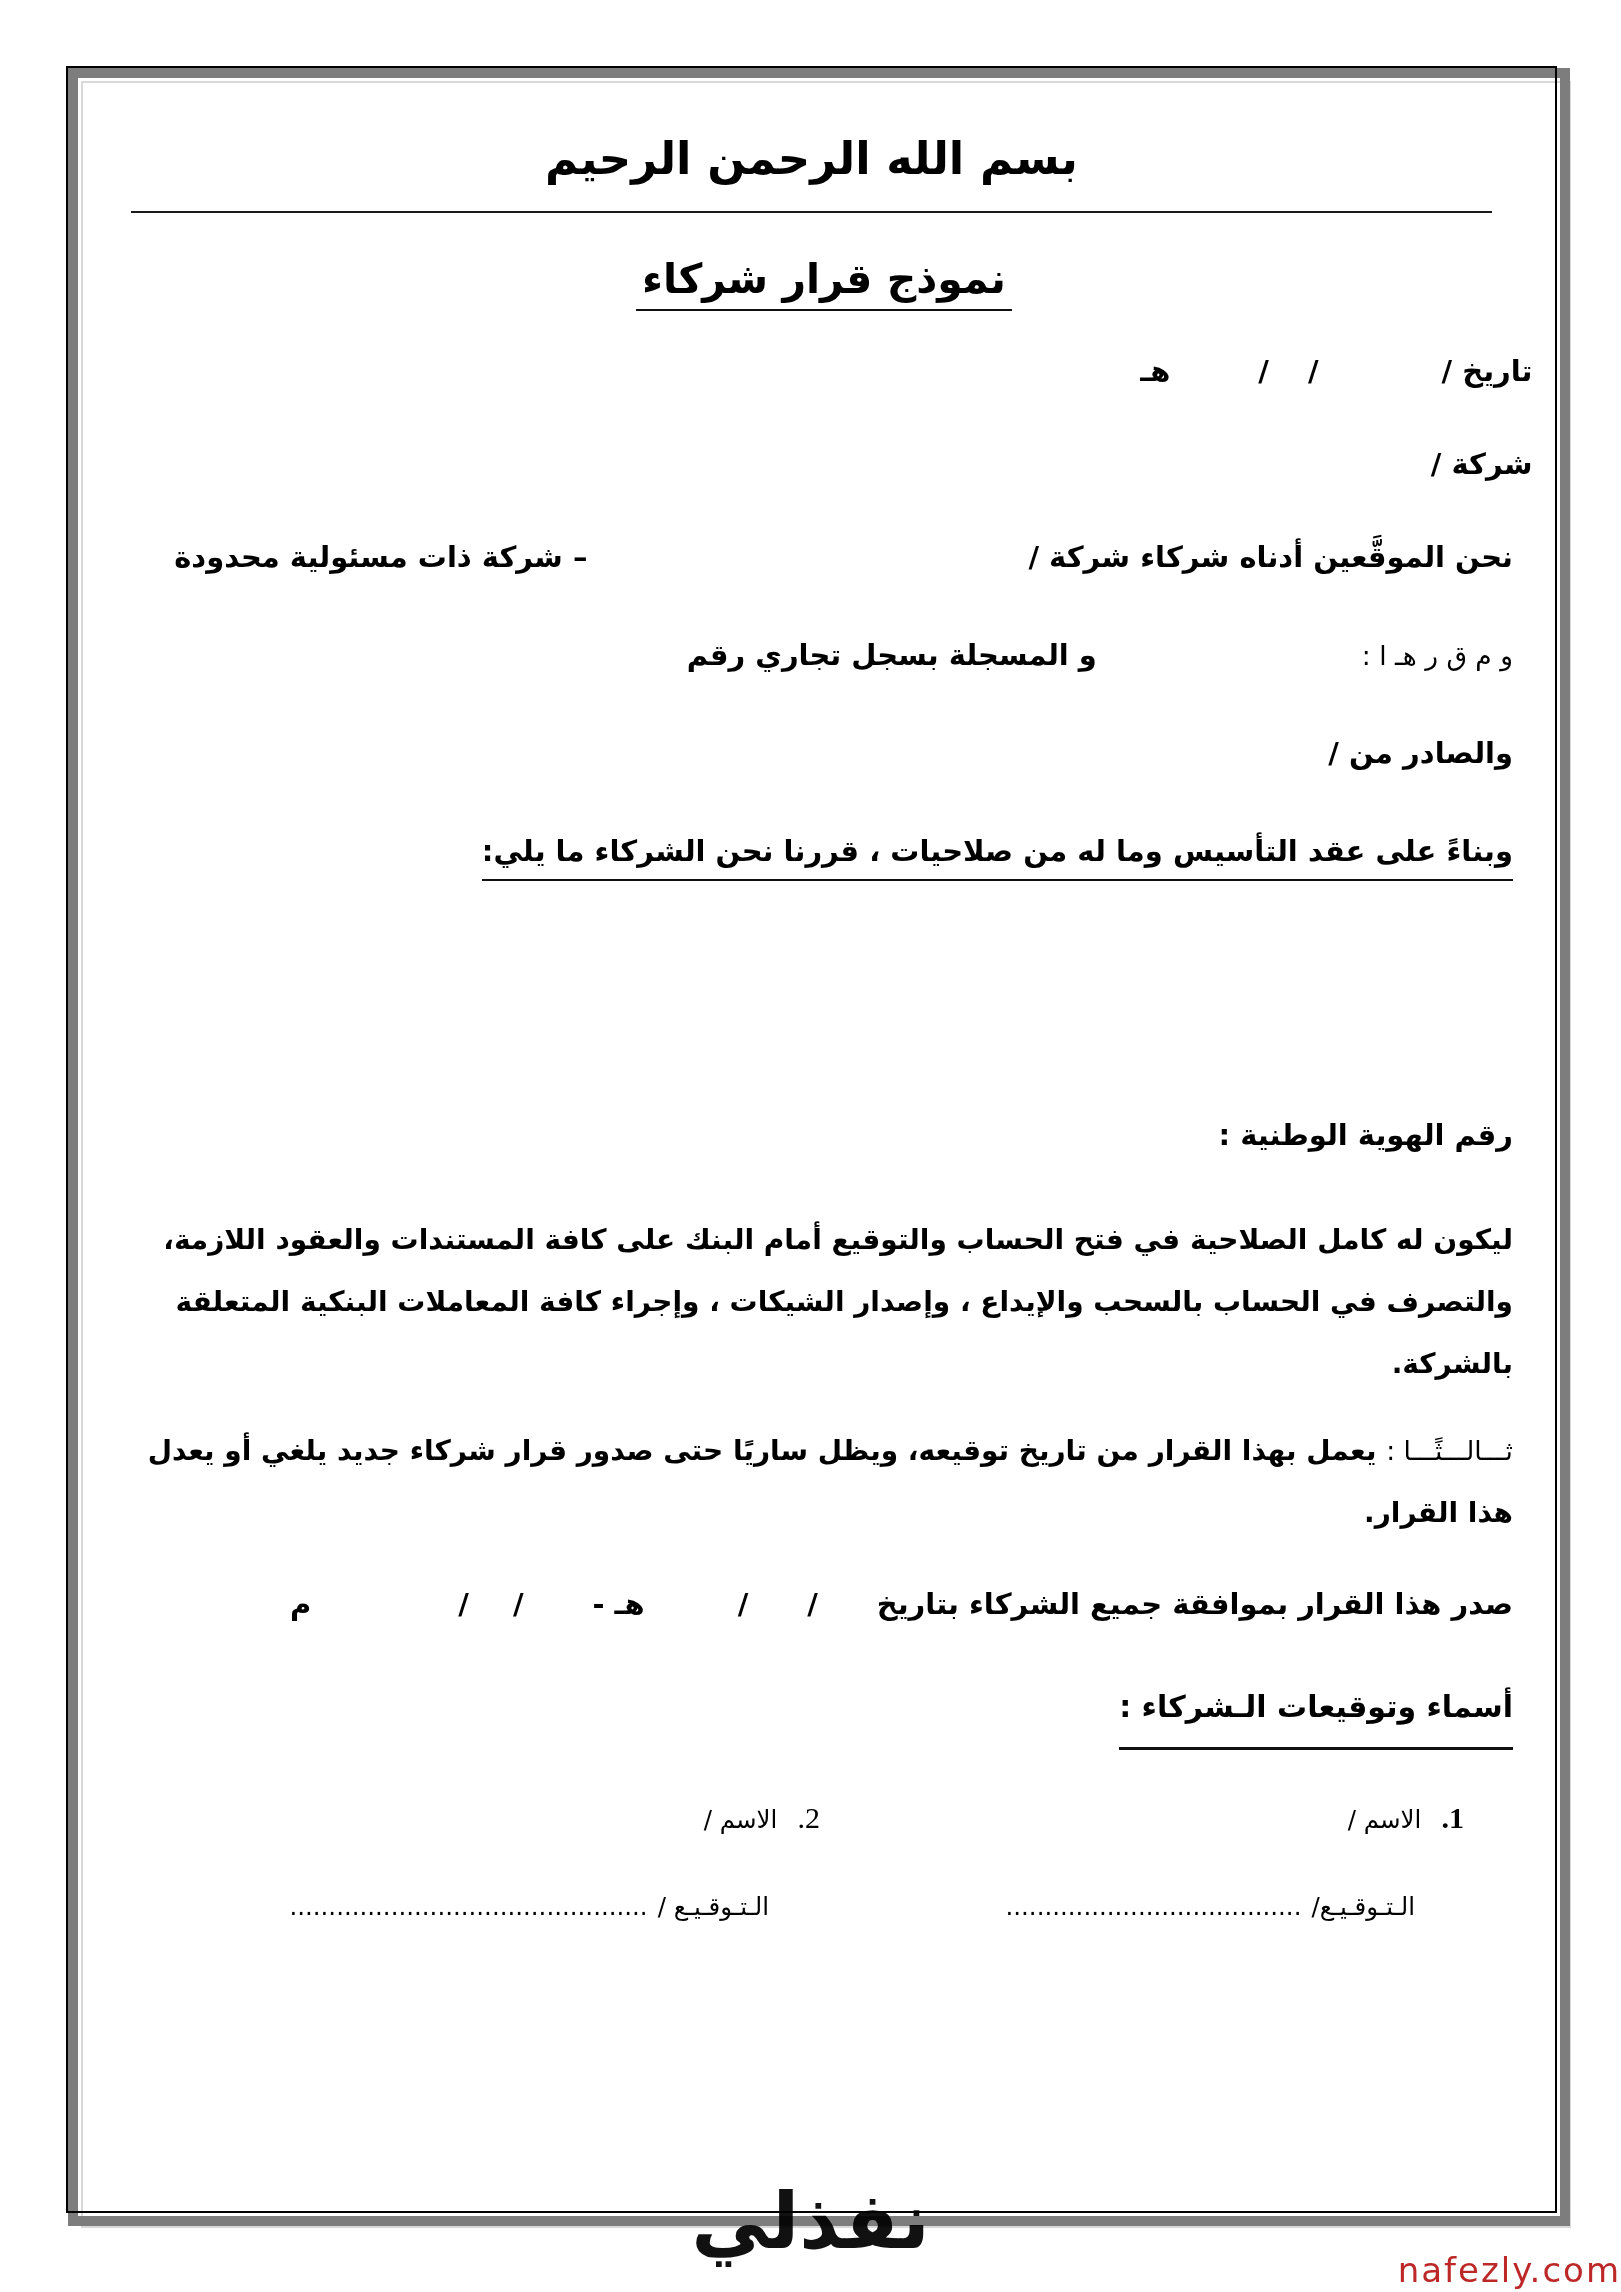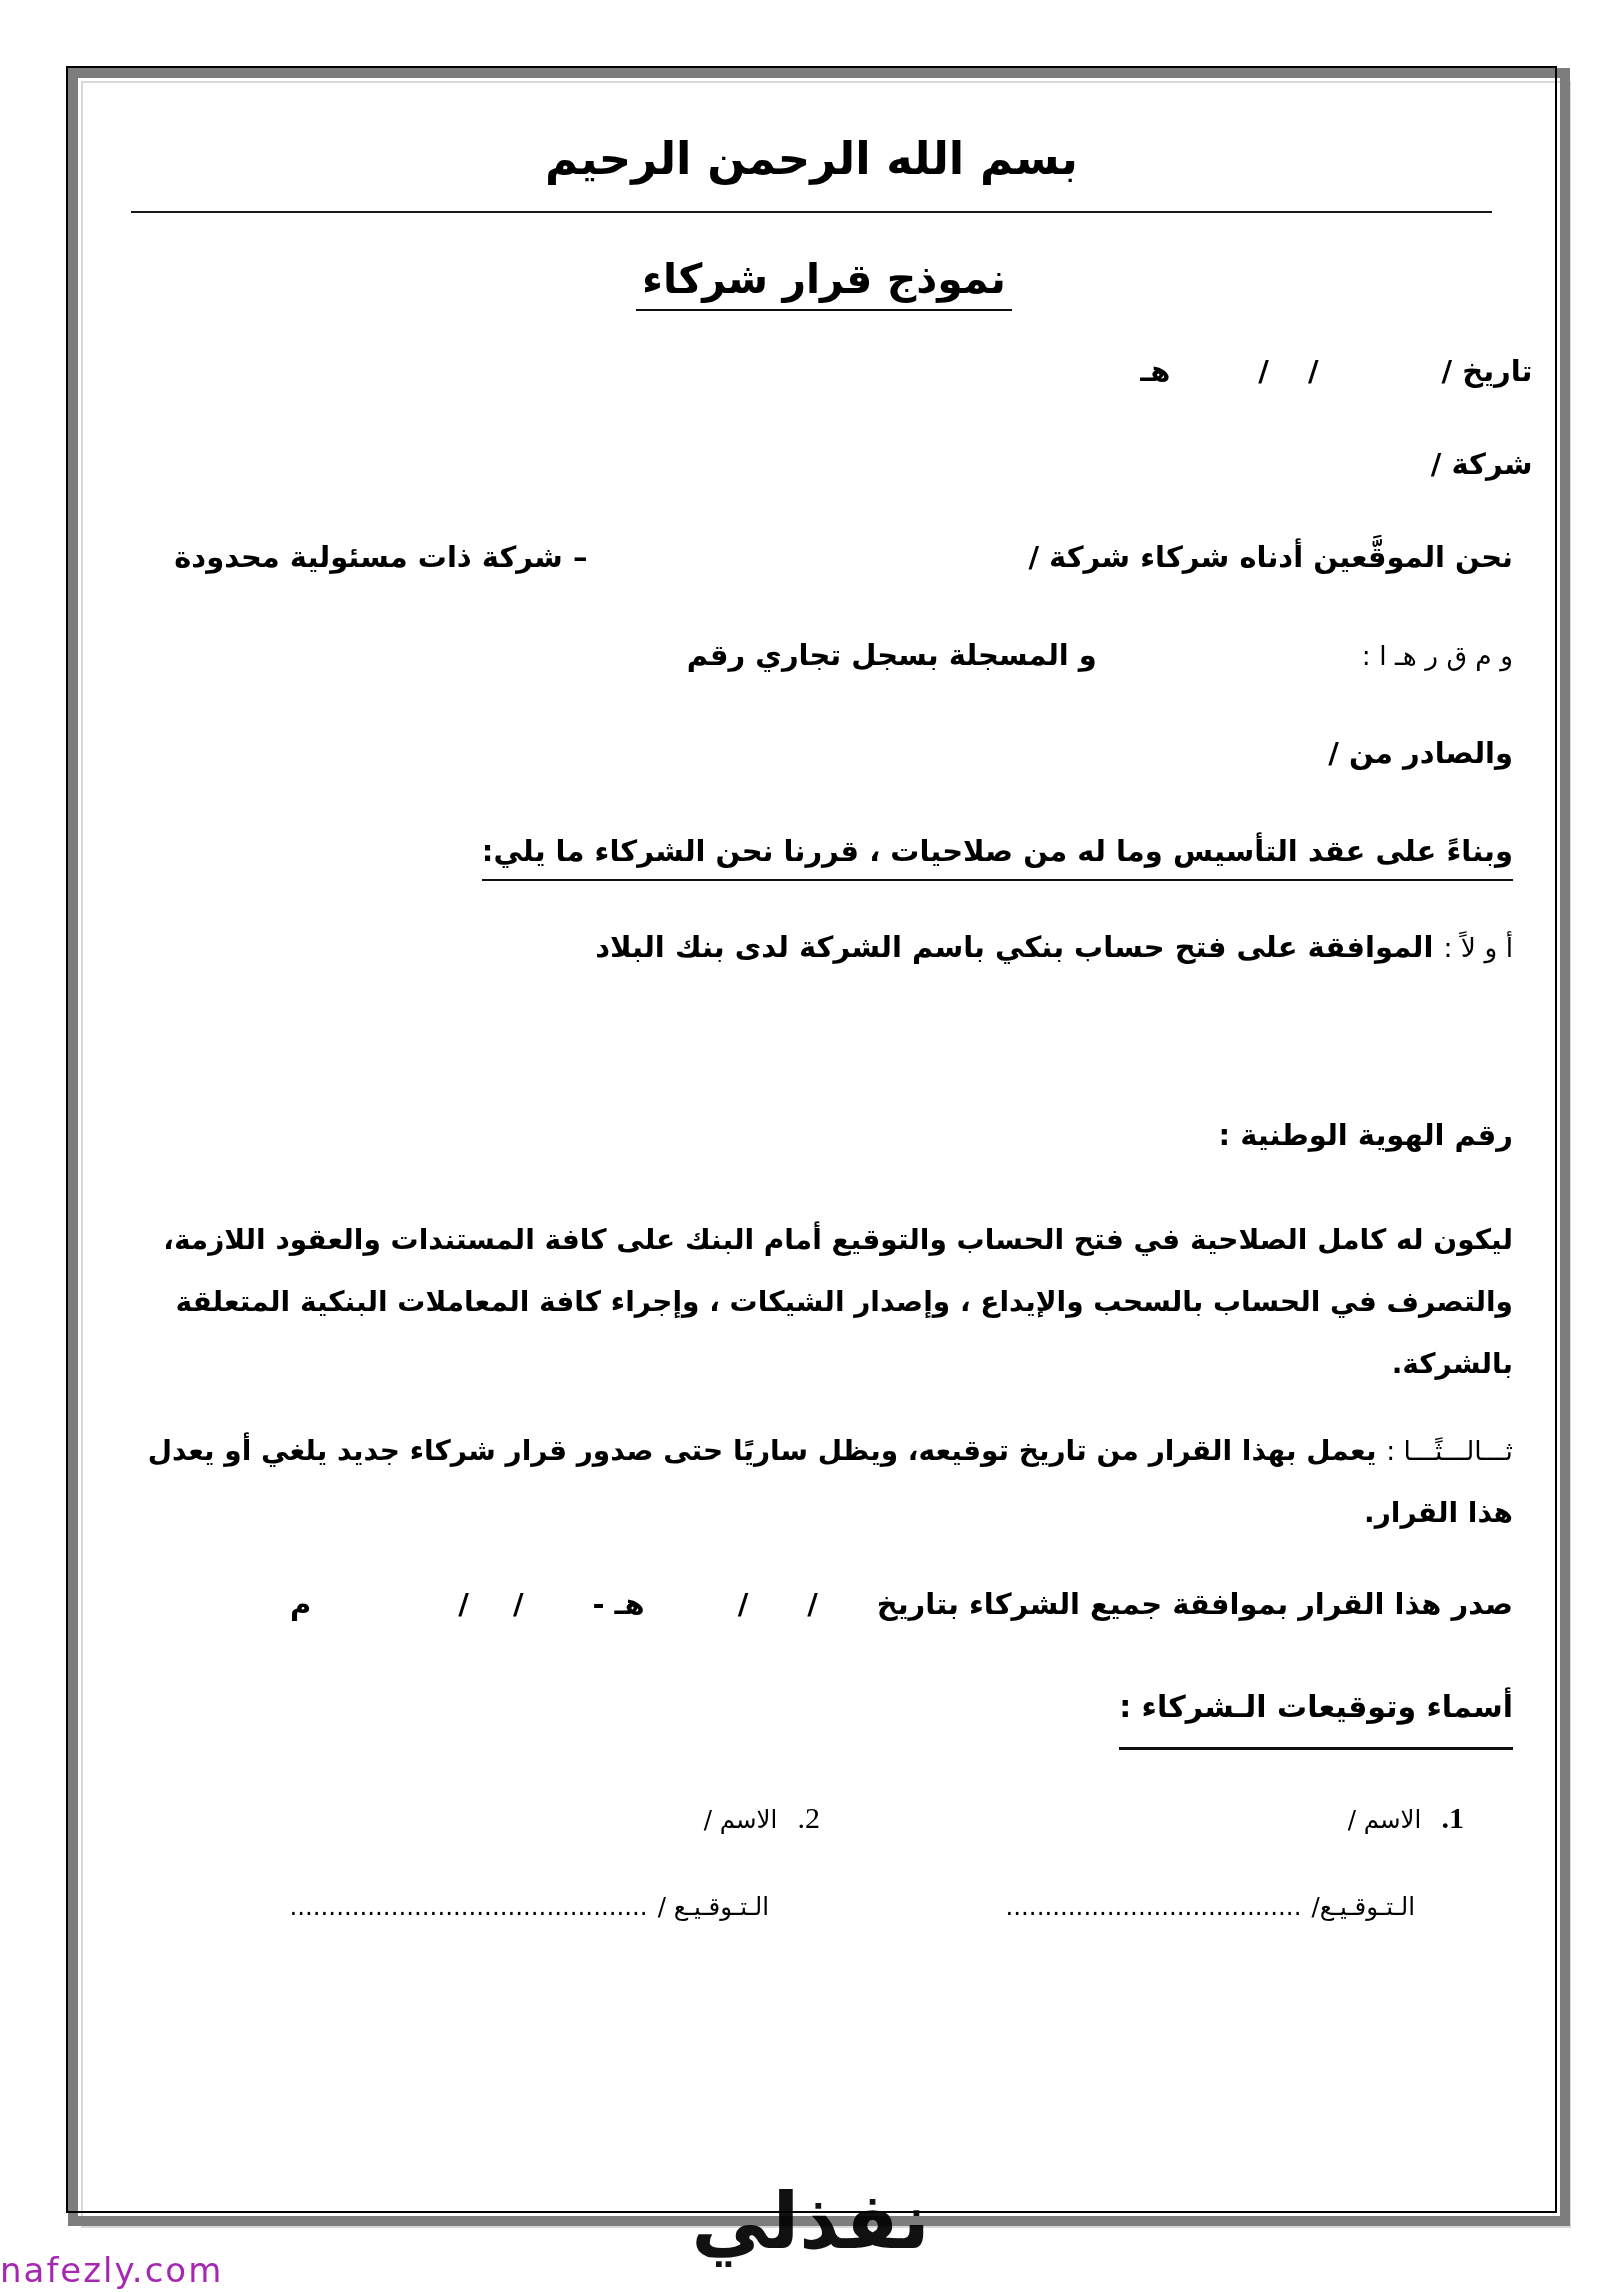--- a/index.html
+++ b/index.html
@@ -99,23 +99,23 @@
   .g270{width:265px;} .g450{width:441px;}
   
   .wm-logo {
     position: absolute; top: 2182px; left: 0; width: 100%;
     text-align: center; z-index: 6;
     font-size: 78px; font-weight: bold; line-height: 78px;
     color: #000000; opacity: 0.93;
   }
   .wm-url {
     position: absolute; top: 2250px; left: 0; width: 100%;
-    text-align: left; z-index: 6;
+    text-align: right; z-index: 6;
     font-size: 34px; font-weight: normal; letter-spacing: 2px;
-    color: #a21caf; opacity: 0.95;
+    color: #b91c1c; opacity: 0.95;
   }
 </style>
 </head>
 <body>
 
 <div class="frame-light"></div>
 <div class="frame-gray"></div>
 <div class="frame-black"></div>
 
 <div class="content">
@@ -145,23 +145,20 @@
   </div>
 
   <div class="line l-issued">
     <span>والصادر من /</span>
   </div>
 
   <div class="line l-intro">
     <span class="intro-underline">وبناءً على عقد التأسيس وما له من صلاحيات ، قررنا نحن الشركاء ما يلي:</span>
   </div>
 
-  <div class="line l-first">
-    <span class="light">أ و لاً :</span>&nbsp;<span>الموافقة على فتح حساب بنكي باسم الشركة لدى بنك البلاد</span>
-  </div>
 
 
   <div class="line l-natid">
     <span>رقم الهوية الوطنية :</span>
   </div>
 
   <div class="line l-para">ليكون له كامل الصلاحية في فتح الحساب والتوقيع أمام البنك على كافة المستندات والعقود اللازمة، والتصرف في الحساب بالسحب والإيداع ، وإصدار الشيكات ، وإجراء كافة المعاملات البنكية المتعلقة بالشركة.</div>
 
   <div class="line l-third">
     <span class="light">ثـــالـــثًـــا :</span>&nbsp;<span>يعمل بهذا القرار من تاريخ توقيعه، ويظل ساريًا حتى صدور قرار شركاء جديد يلغي أو يعدل هذا القرار.</span>

